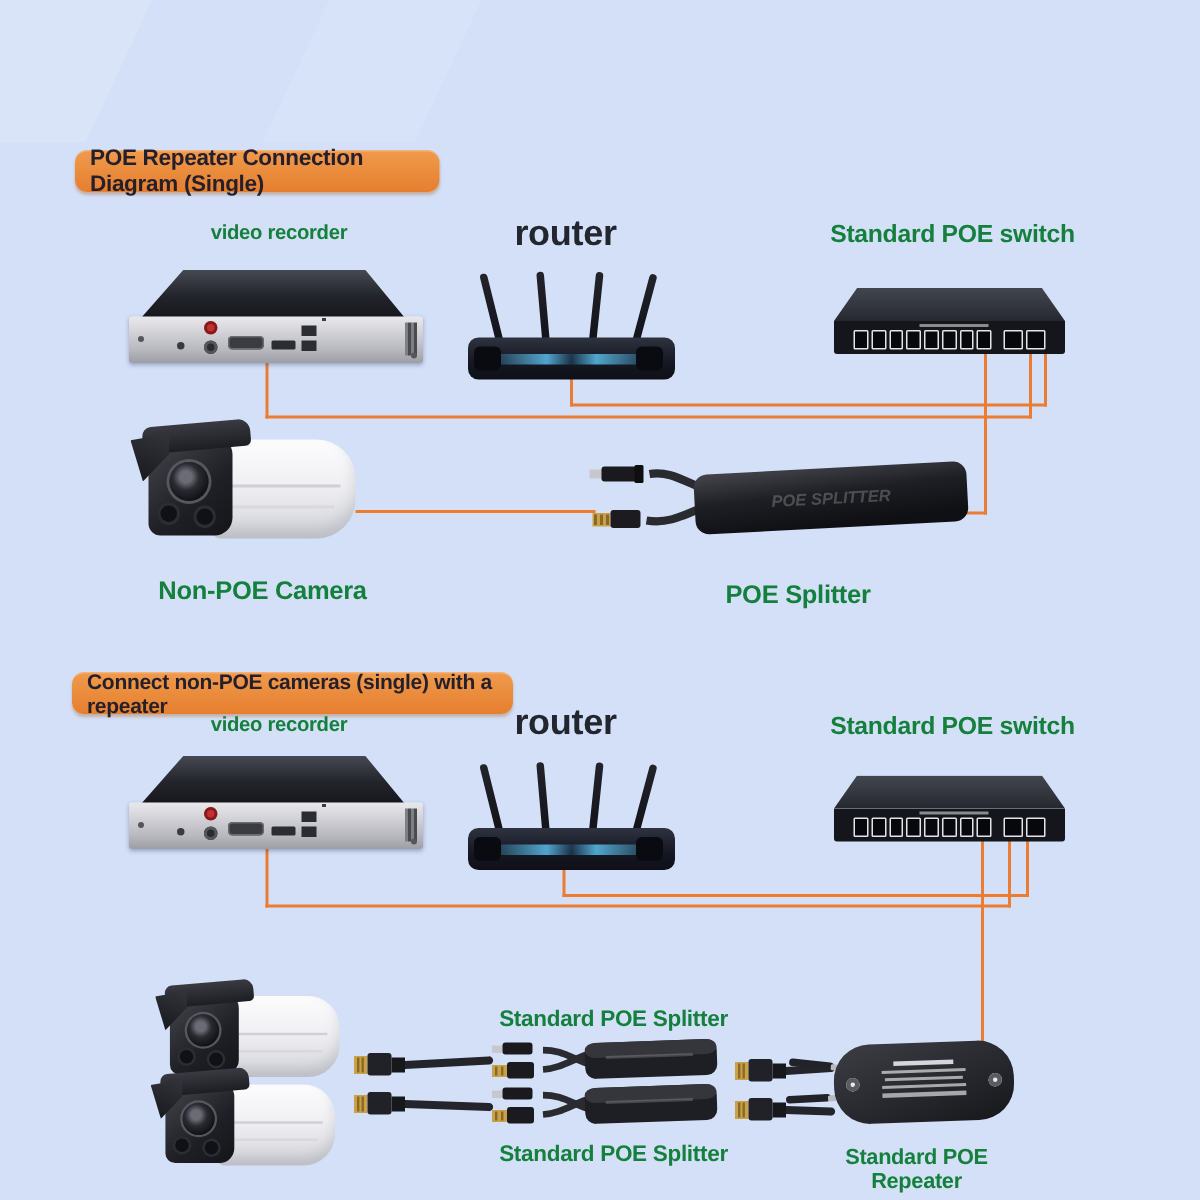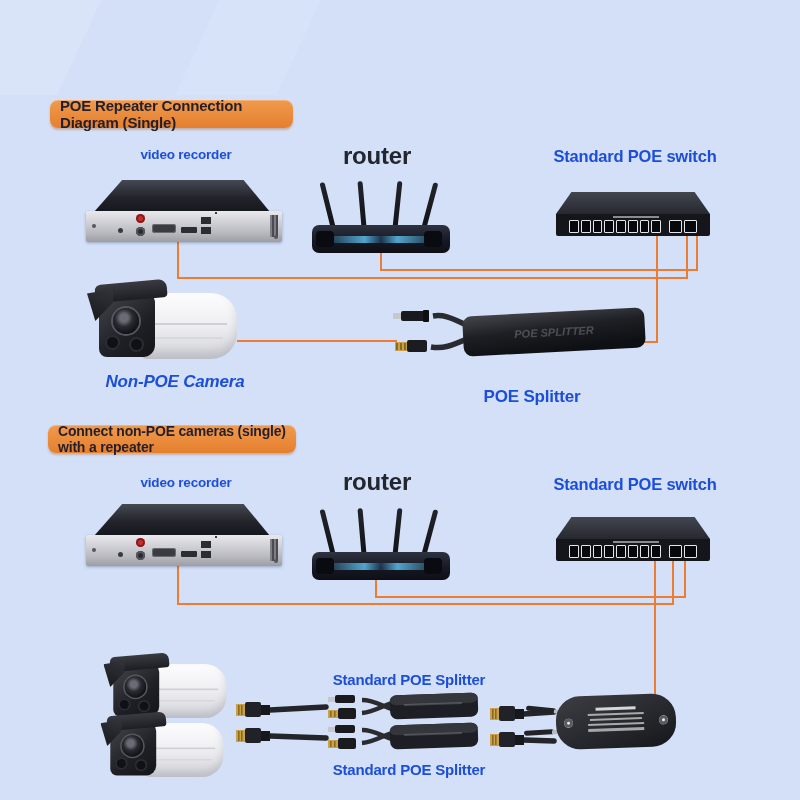--- a/index.html
+++ b/index.html
@@ -13,21 +13,21 @@
     background:linear-gradient(115deg, rgba(255,255,255,.14) 0 12%, rgba(255,255,255,0) 12% 26%, rgba(255,255,255,.10) 26% 38%, rgba(255,255,255,0) 38%);}
 
   
   .banner{
     position:absolute; height:28px; border-radius:8px;
     background:linear-gradient(180deg,#f09a4d,#e57f2e);
     box-shadow:0 2px 2px rgba(170,90,25,.35), inset 0 1px 0 rgba(255,255,255,.25);
     color:#241f2b; font-weight:bold; font-size:15px; letter-spacing:-0.2px;
     display:flex; align-items:center; justify-content:center; padding:0 10px; box-sizing:border-box;
   }
-  .lbl{position:absolute; font-weight:bold; color:#1d4ed8; text-align:center; letter-spacing:-0.2px;}
+  .lbl{position:absolute; font-weight:bold; color:#15803d; text-align:center; letter-spacing:-0.2px;}
   .lbl-sm{font-size:13.5px;}
   .lbl-md{font-size:15px;}
   .lbl-lg{font-size:17px;}
   .lbl-router{font-size:24px; color:#23262e; z-index:5;}
 
   
   .wire{position:absolute; background:#ec7c31; z-index:1;}
 
   
   .nvr{position:absolute; width:196px; height:62px; z-index:2;}
@@ -214,24 +214,24 @@
     </g>
     <g>
       <rect x="2" y="38" width="12" height="9" fill="#c9a14a"></rect>
       <rect x="3" y="39" width="2" height="7" fill="#8a6a23"></rect>
         <rect x="7" y="39" width="2" height="7" fill="#8a6a23"></rect>
         <rect x="11" y="39" width="2" height="7" fill="#8a6a23"></rect>
       <rect x="14" y="36" width="20" height="12" rx="2" fill="#1c1c20"></rect>
     </g>
   </svg>
 
-  <div class="lbl lbl-lg" style="left:95px; top:372px; width:160px;font-style:italic;">Non-POE Camera</div>
+  <div class="lbl lbl-lg" style="left:95px; top:384px; width:160px;">Non-POE Camera</div>
   <div class="lbl lbl-lg" style="left:452px; top:387px; width:160px;">POE Splitter</div>
 
-  <div class="banner" style="left:48px; top:425px; width:248px; font-size:14px;">Connect non-POE cameras (single) with a repeater</div>
+  <div class="banner" style="left:48px; top:448px; width:294px; font-size:14px;">Connect non-POE cameras (single) with a repeater</div>
 
   <div class="lbl lbl-sm" style="left:96px; top:475px; width:180px;">video recorder</div>
   <div class="lbl lbl-router" style="left:307px; top:468px; width:140px;">router</div>
   <div class="lbl" style="left:544px; top:475px; width:182px; font-size:16.5px;">Standard POE switch</div>
 
   <div class="wire" style="left:177px; top:565px; width:2px; height:40px;"></div>
   <div class="wire" style="left:177px; top:603px; width:497px; height:2px;"></div>
   <div class="wire" style="left:672px; top:559px; width:2px; height:46px;"></div>
   <div class="wire" style="left:375px; top:577px; width:2px; height:21px;"></div>
   <div class="wire" style="left:375px; top:596px; width:311px; height:2px;"></div>
@@ -391,13 +391,14 @@
     <i class="rep-hole" style="right:8px;"></i>
     <div class="rep-label">
       <i class="t"></i>
         <i style="width:56px;"></i>
         <i style="width:52px;"></i>
         <i style="width:56px;"></i>
         <i class="b"></i>
     </div>
   </div>
 
+  <div class="lbl" style="left:532px; top:764px; width:158px; font-size:14.5px;">Standard POE Repeater</div>
 </div>
 
 </body></html>

